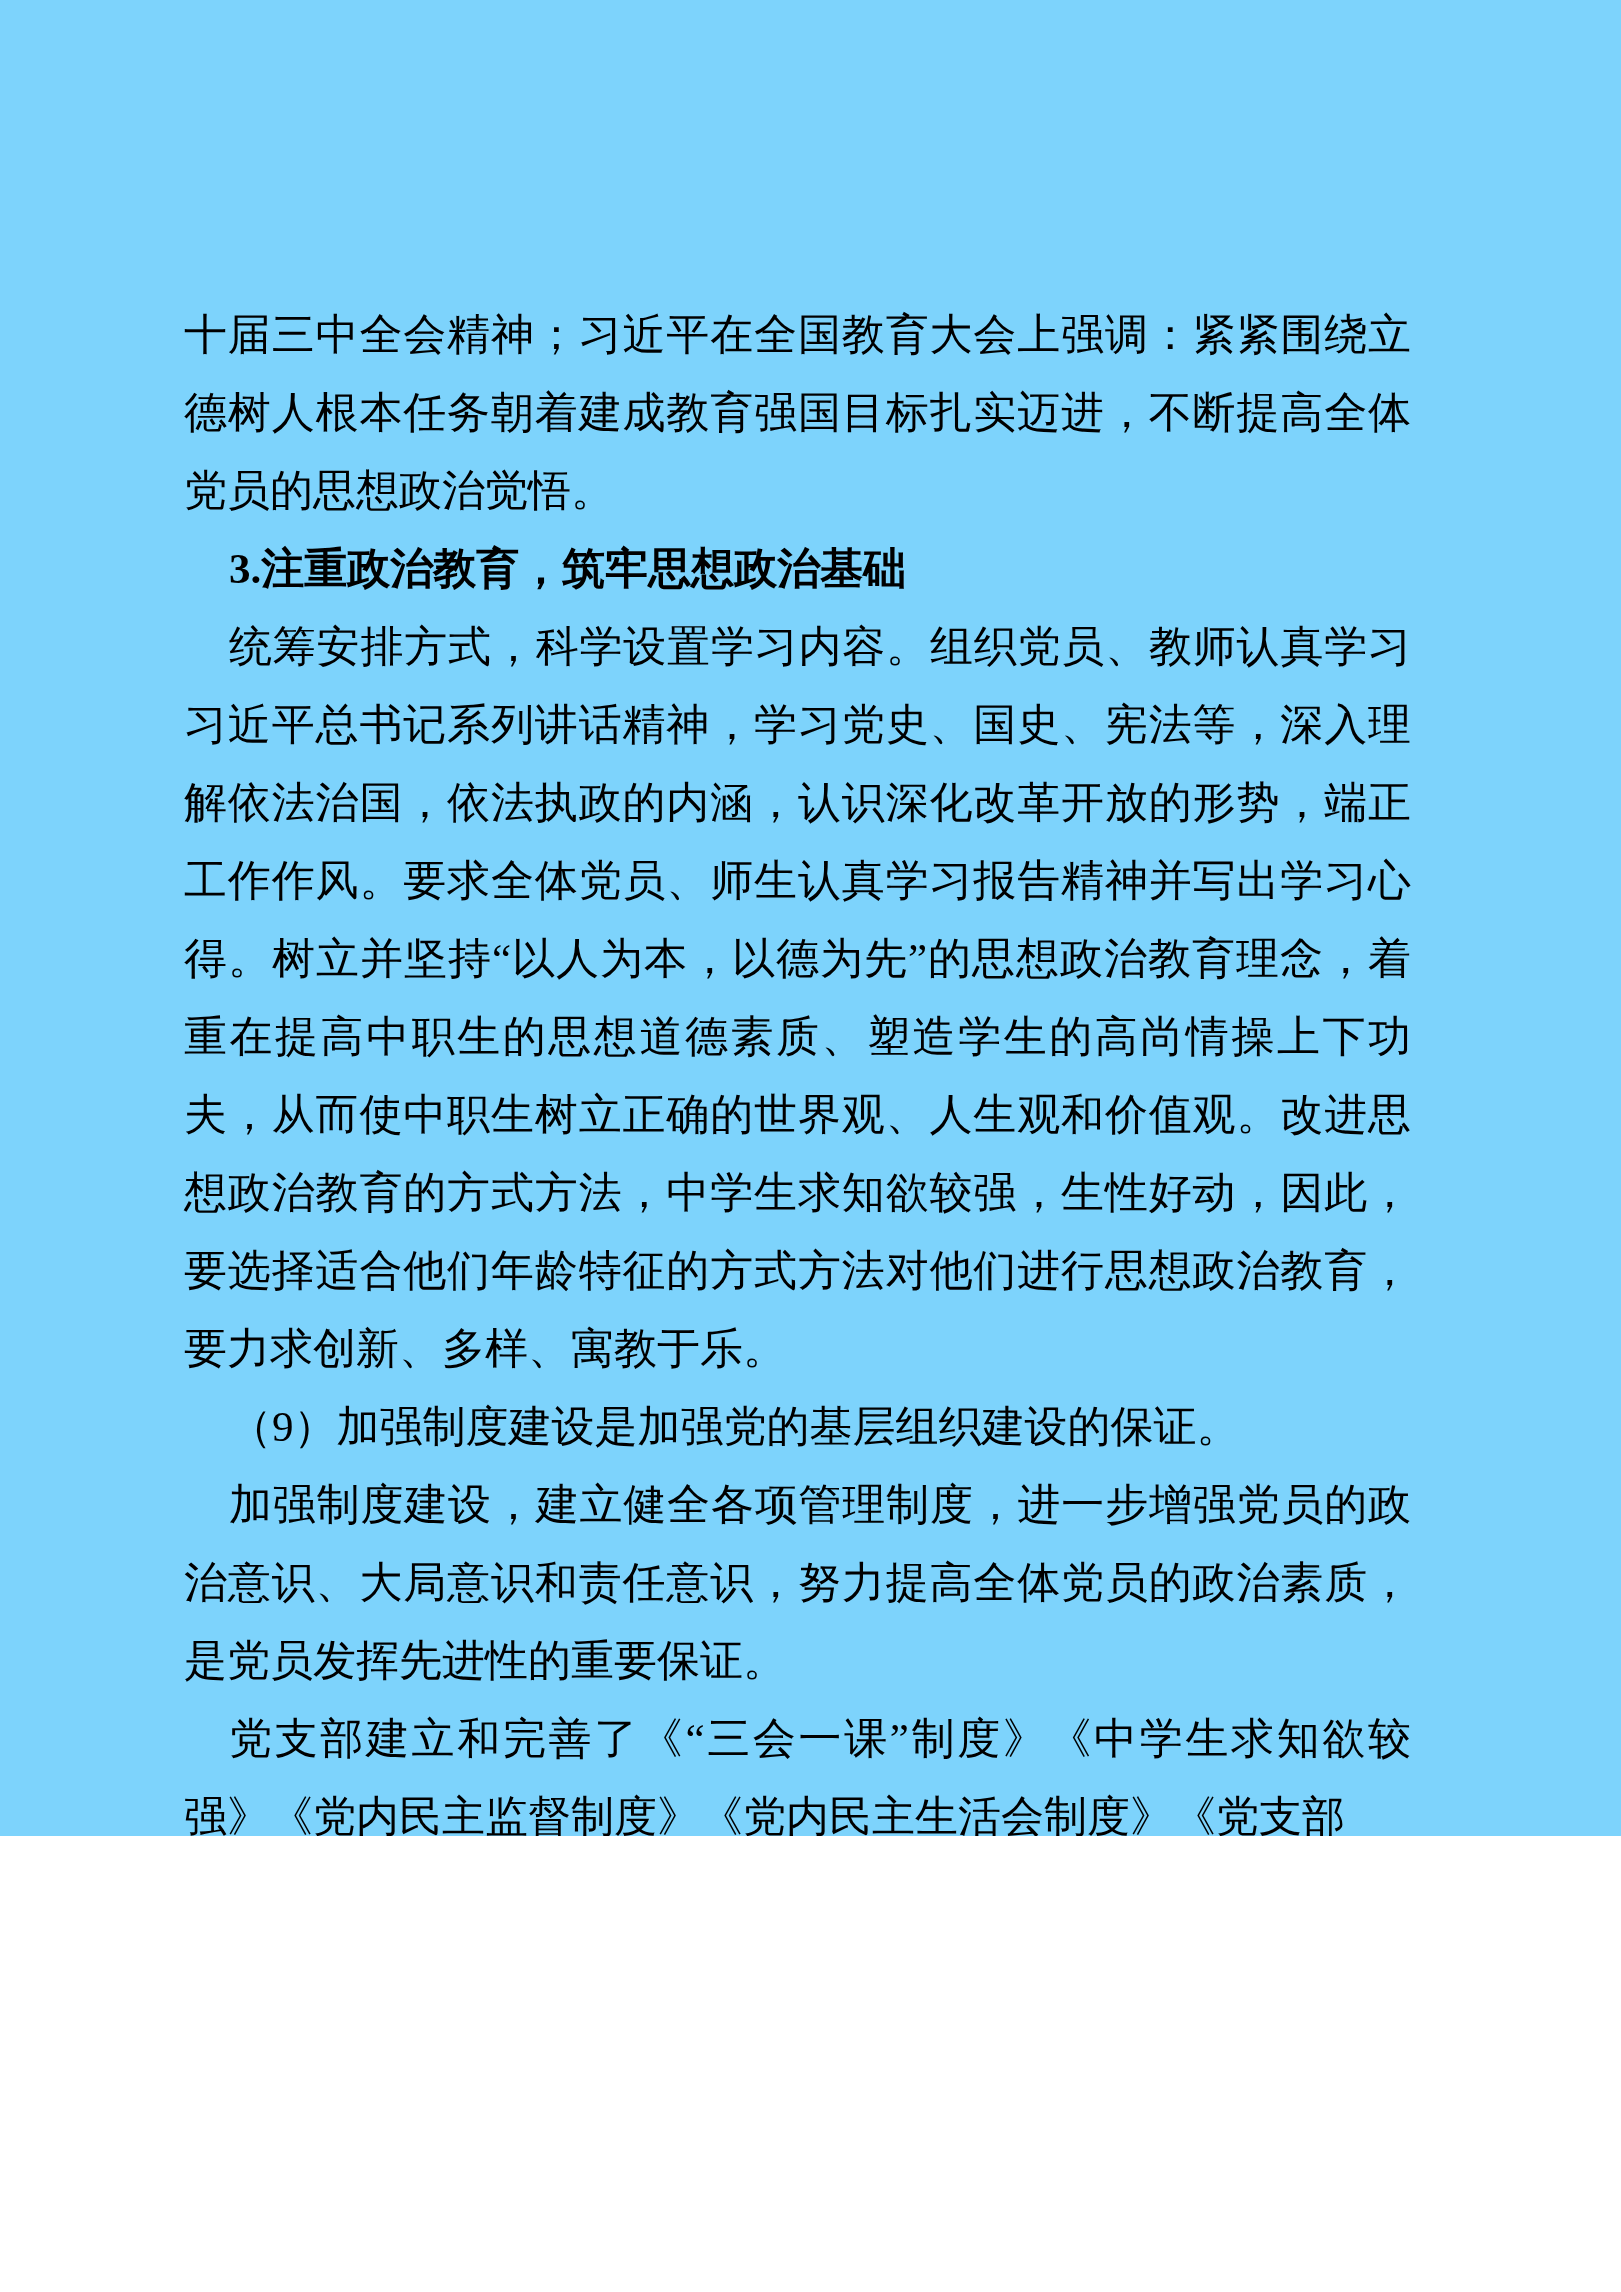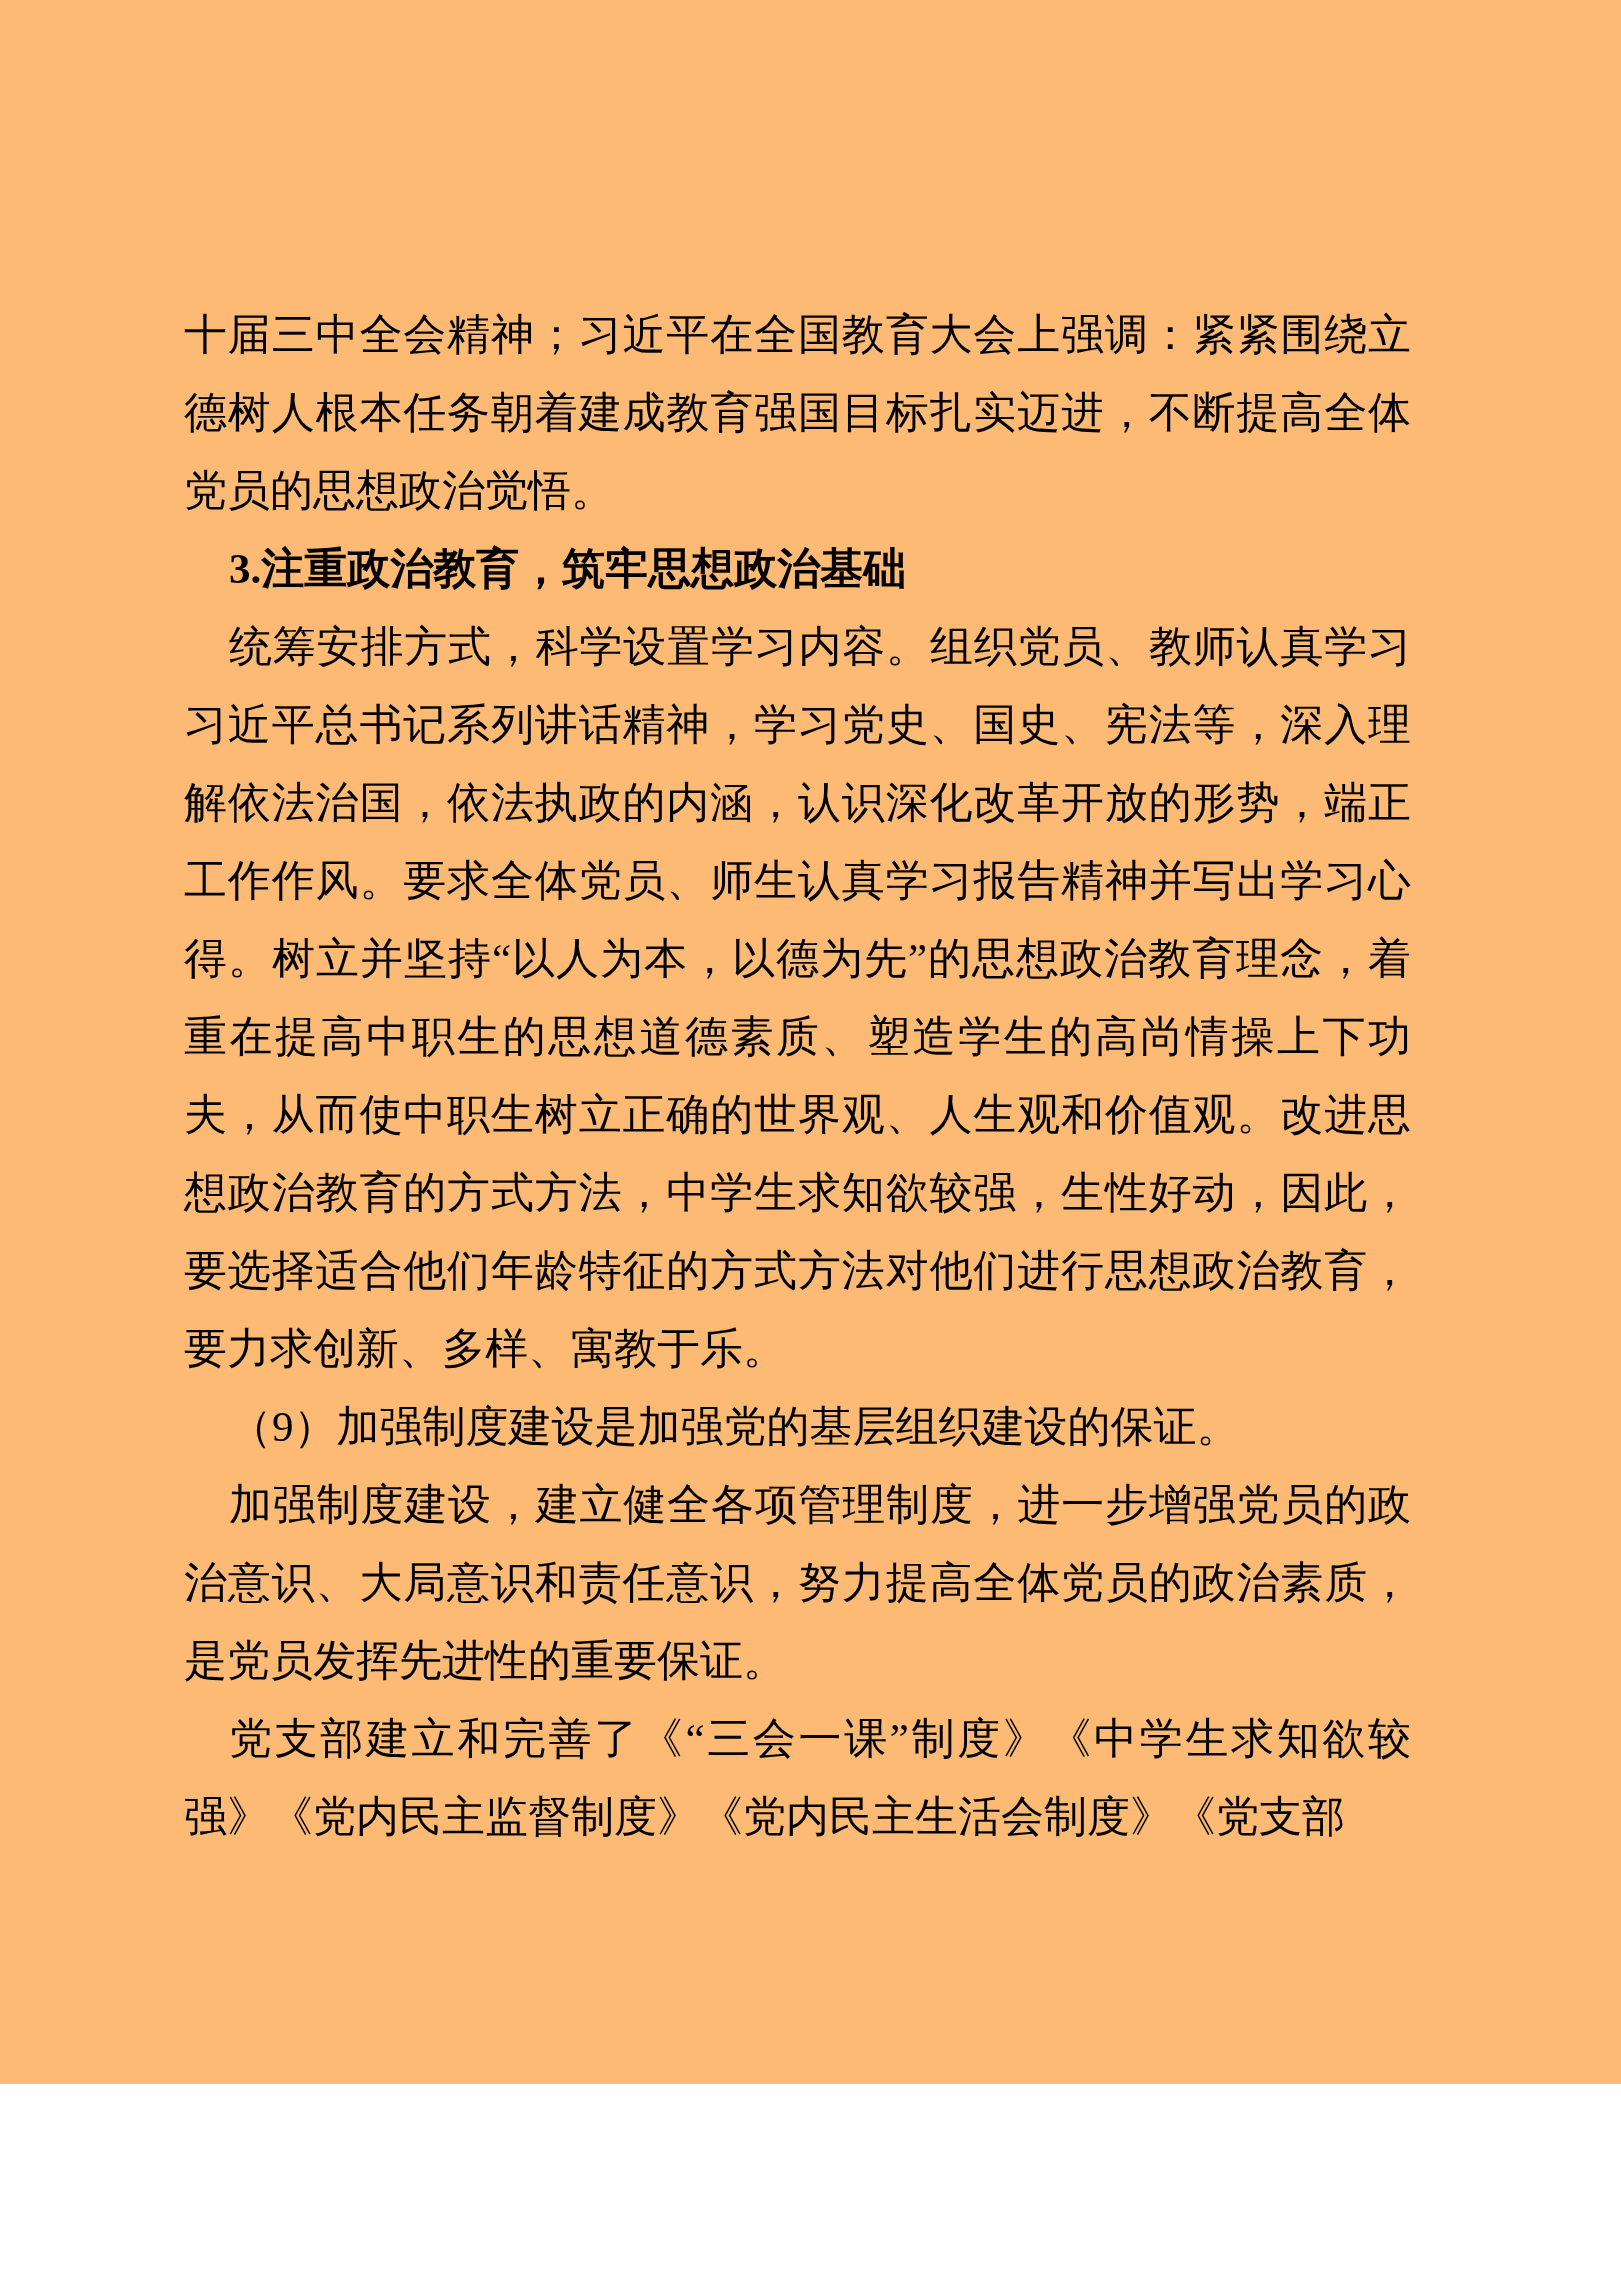--- a/index.html
+++ b/index.html
@@ -3,22 +3,22 @@
 <meta charset="utf-8">
 <style>
   html, body {
     margin: 0;
     padding: 0;
     background: #ffffff;
   }
   .page {
     position: relative;
     width: 1621px;
-    height: 2084px;
-    background: #fdba74;
+    height: 1836px;
+    background: #7dd3fc;
     overflow: hidden;
     font-family: "Liberation Serif", "DejaVu Serif", serif;
     color: #000000;
     text-decoration: underline;
   }
   .content {
     position: absolute;
     left: 184px;
     top: 296px;
     width: 1227px;

